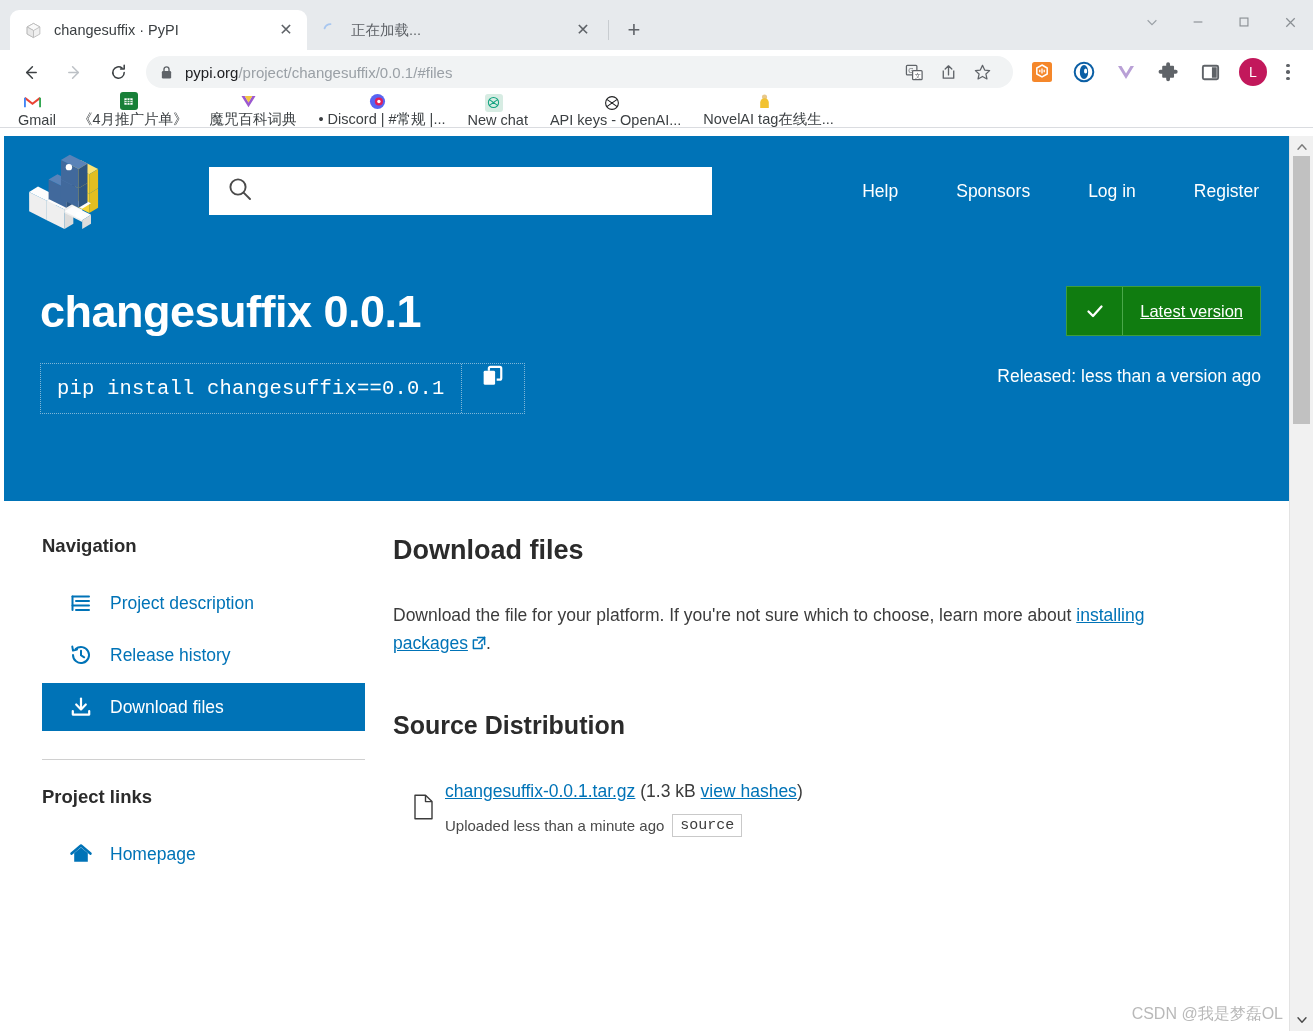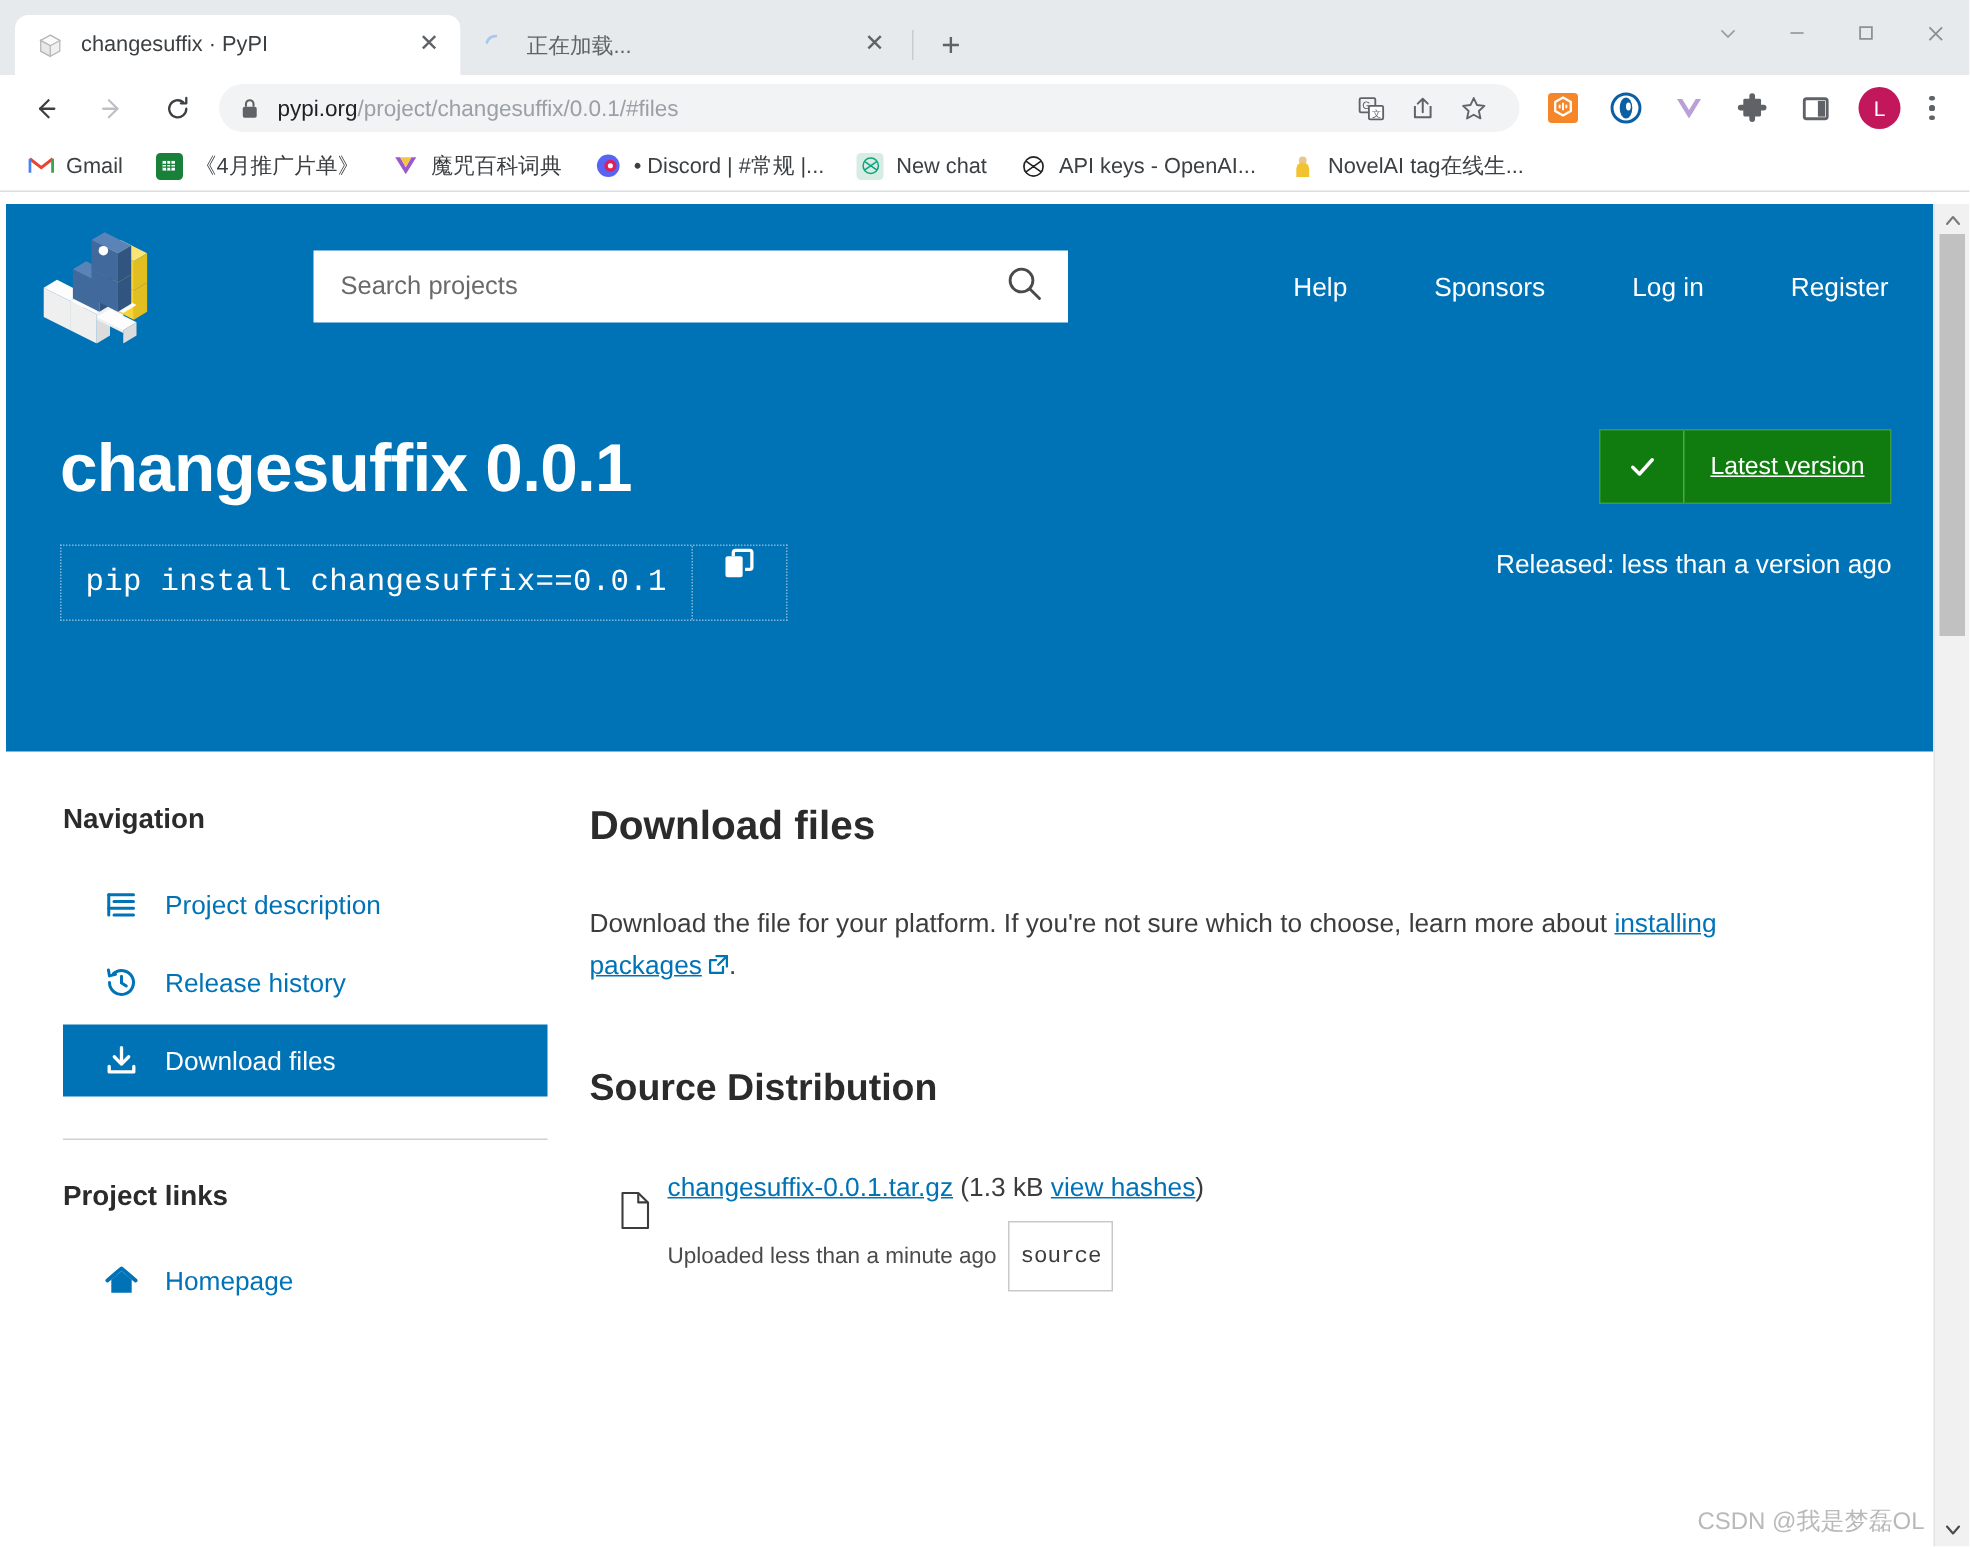--- a/index.html
+++ b/index.html
@@ -79,21 +79,21 @@
     margin: 0 8px; font-weight: 500;
   }
   .kebab { width: 26px; height:30px; display:flex; flex-direction:column; align-items:center; justify-content:center; gap:3px; margin-right:4px;}
   .kebab i { width:3.5px; height:3.5px; border-radius:50%; background:#5f6368; display:block;}
 
   
   .bookmarks {
     height: 34px; background: #ffffff; display: flex; align-items: center;
     padding: 0 10px; border-bottom: 1px solid #dadce0;
   }
-  .bm { display: flex; align-items: center; padding: 4px 8px; border-radius: 4px; margin-right: 6px; }
+  .bm { display: flex; align-items: center; padding: 4px 8px; border-radius: 4px; margin-right: 6px; flex-direction: column; }
   .bm-ico { width: 18px; height: 18px; margin-right: 8px; display:flex; align-items:center; justify-content:center; font-size:13px; border-radius:3px;}
   .bm-label { font-size: 14.5px; color: #3c4043; white-space: nowrap; }
 
   
   .viewport {
     position: absolute; left: 0; top: 136px; width: 1313px; height: 895px;
     background: #fff; overflow: hidden;
   }
   .page {
     position: absolute; left: 4px; top: 0; width: 1285px; height: 895px;
@@ -177,21 +177,21 @@
   .main h3 { font-size: 25px; color:#2b2b2b; font-weight:700; margin: 52px 0 38px 0;}
 
   .file-row { display: flex; padding-left: 10px; }
   .file-ico { width: 40px; flex:0 0 40px; display:flex; align-items:flex-start; justify-content:center; padding-top: 16px;}
   .file-info { padding-left: 2px; }
   .file-line1 { font-size: 17.5px; color:#3c3c3c; line-height:1.5;}
   .file-line1 a { color:#0073b7; }
   .file-line2 { font-size: 15px; color: #4a4a4a; margin-top: 10px; display:flex; align-items:center; }
   .tag-source {
     font-family: "Liberation Mono", monospace; font-size: 15px; color:#3c3c3c;
-    border: 1px solid #c9c9c9; padding: 14px 7px; margin-left: 8px; background:#fff;
+    border: 1px solid #c9c9c9; padding: 2px 7px; margin-left: 8px; background:#fff;
   }
 
   
   .scrollbar {
     position: absolute; right: 0; top: 136px; width: 24px; height: 895px;
     background: #f1f1f1; border-left: 1px solid #e3e3e3;
   }
   .sb-arrow { height: 22px; display:flex; align-items:center; justify-content:center; color:#5f6368; font-size:9px;}
   .sb-arrow.bottom { position:absolute; bottom:0; left:0; right:0; }
   .sb-thumb {
@@ -461,21 +461,20 @@
               <path d="M64 18 L74 12 L74 34 L64 40 Z" fill="#2f5580"></path>
               <path d="M44 30 L64 40 L64 62 L44 52 Z" fill="#41699c"></path>
               <path d="M64 40 L74 34 L74 56 L64 62 Z" fill="#2f5580"></path>
               <circle cx="53" cy="16" r="3.6" fill="#fff"></circle>
               <circle cx="64" cy="70" r="3.6" fill="#fff"></circle>
             </g>
           </svg>
         </div>
 
         <div class="search-wrap">
-          <input type="text" placeholder="Search projects" style="">
           <span>
             <svg width="26" height="26" viewBox="0 0 26 26">
               <circle cx="11" cy="11" r="7.6" fill="none" stroke="#4a4a4a" stroke-width="1.9"></circle>
               <path d="M16.6 16.6 L23 23" stroke="#4a4a4a" stroke-width="1.9" stroke-linecap="round"></path>
             </svg>
           </span>
         </div>
 
         <div class="nav-links">
           <a href="#">Help</a>

